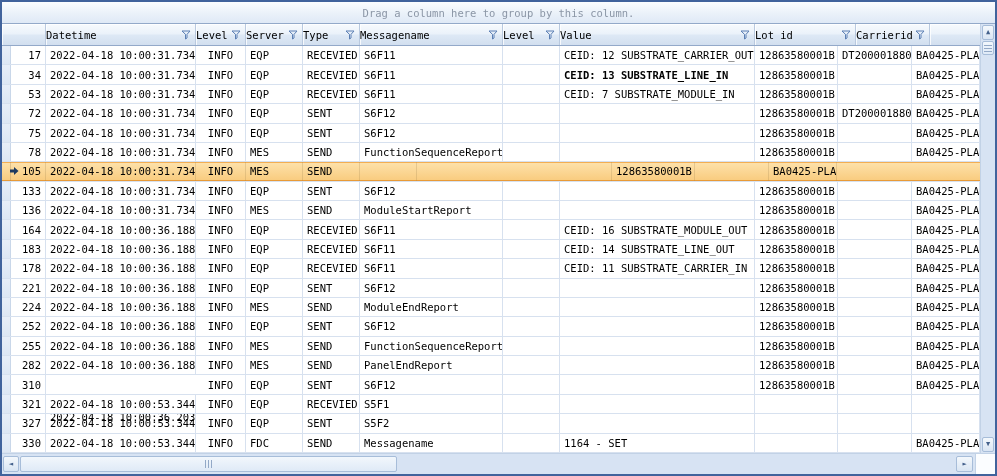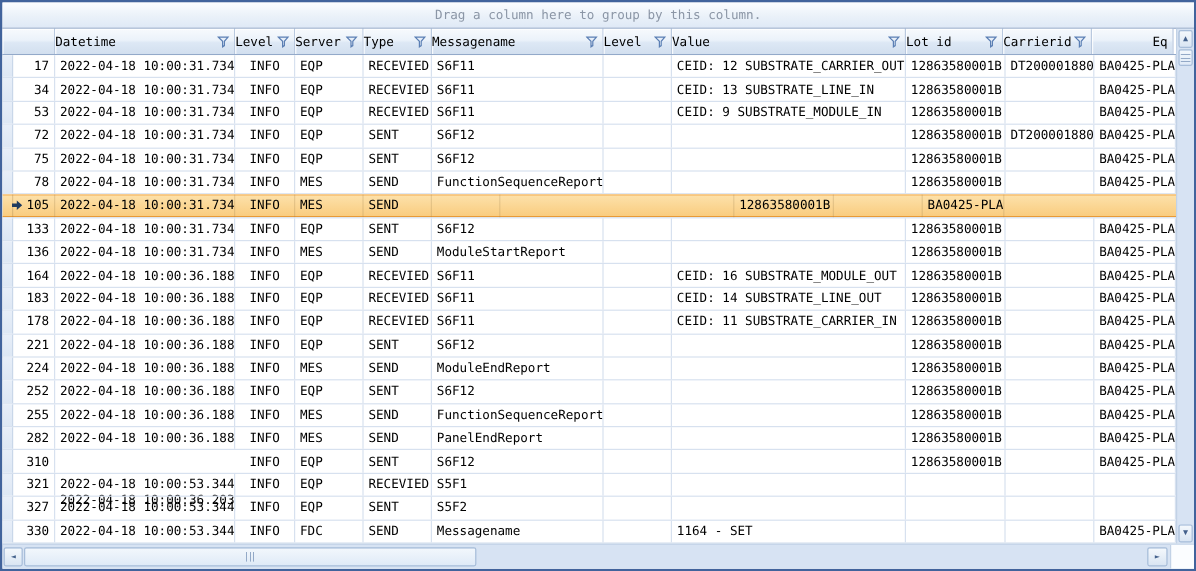--- a/index.html
+++ b/index.html
@@ -149,21 +149,21 @@
         <span class="funnel"><svg width="11" height="10" viewBox="0 0 11 10">
             <path d="M1 1h8L6 4.4V8L4.5 9V4.4L1 1z" fill="#E6EEF8" stroke="#5B7FB4" stroke-width="1"></path>
           </svg></span>
       </div>
       <div class="hcell" style="width: 195px;">
         <span class="hcap">Value</span>
         <span class="funnel"><svg width="11" height="10" viewBox="0 0 11 10">
             <path d="M1 1h8L6 4.4V8L4.5 9V4.4L1 1z" fill="#E6EEF8" stroke="#5B7FB4" stroke-width="1"></path>
           </svg></span>
       </div>
-      <div class="hcell" style="width: 81px;">
+      <div class="hcell" style="width: 101px;">
         <span class="hcap">Lot id</span>
         <span class="funnel"><svg width="11" height="10" viewBox="0 0 11 10">
             <path d="M1 1h8L6 4.4V8L4.5 9V4.4L1 1z" fill="#E6EEF8" stroke="#5B7FB4" stroke-width="1"></path>
           </svg></span>
       </div>
       <div class="hcell" style="width: 74px;">
         <span class="hcap">Carrierid</span>
         <span class="funnel"><svg width="11" height="10" viewBox="0 0 11 10">
             <path d="M1 1h8L6 4.4V8L4.5 9V4.4L1 1z" fill="#E6EEF8" stroke="#5B7FB4" stroke-width="1"></path>
           </svg></span>
@@ -191,35 +191,35 @@
       </div>
       <div class="row">
         <div class="cell strip"></div>
         <div class="cell rownum">34</div>
         <div class="cell a-left" style="width: 150px;">2022-04-18 10:00:31.734</div>
         <div class="cell a-center" style="width: 50px;">INFO</div>
         <div class="cell a-left" style="width: 57px;">EQP</div>
         <div class="cell a-left" style="width: 57px;">RECEVIED</div>
         <div class="cell a-left" style="width: 143px;">S6F11</div>
         <div class="cell a-left" style="width: 57px;"></div>
-        <div class="cell a-left" style="width: 195px;">CEID: 13 SUBSTRATE_LINE_IN</div>
+        <div class="cell a-left" style="width: 195px; font-weight: bold;">CEID: 13 SUBSTRATE_LINE_IN</div>
         <div class="cell a-left" style="width: 83px;">12863580001B</div>
         <div class="cell a-left" style="width: 74px;"></div>
         <div class="cell a-left" style="width: 68px;">BA0425-PLA</div>
       </div>
       <div class="row">
         <div class="cell strip"></div>
         <div class="cell rownum">53</div>
         <div class="cell a-left" style="width: 150px;">2022-04-18 10:00:31.734</div>
         <div class="cell a-center" style="width: 50px;">INFO</div>
         <div class="cell a-left" style="width: 57px;">EQP</div>
         <div class="cell a-left" style="width: 57px;">RECEVIED</div>
         <div class="cell a-left" style="width: 143px;">S6F11</div>
         <div class="cell a-left" style="width: 57px;"></div>
-        <div class="cell a-left" style="width: 195px;">CEID: 9 SUBSTRATE_MODULE_IN</div>
+        <div class="cell a-left" style="width: 195px;">CEID: 7 SUBSTRATE_MODULE_IN</div>
         <div class="cell a-left" style="width: 83px;">12863580001B</div>
         <div class="cell a-left" style="width: 74px;"></div>
         <div class="cell a-left" style="width: 68px;">BA0425-PLA</div>
       </div>
       <div class="row">
         <div class="cell strip"></div>
         <div class="cell rownum">72</div>
         <div class="cell a-left" style="width: 150px;">2022-04-18 10:00:31.734</div>
         <div class="cell a-center" style="width: 50px;">INFO</div>
         <div class="cell a-left" style="width: 57px;">EQP</div>

